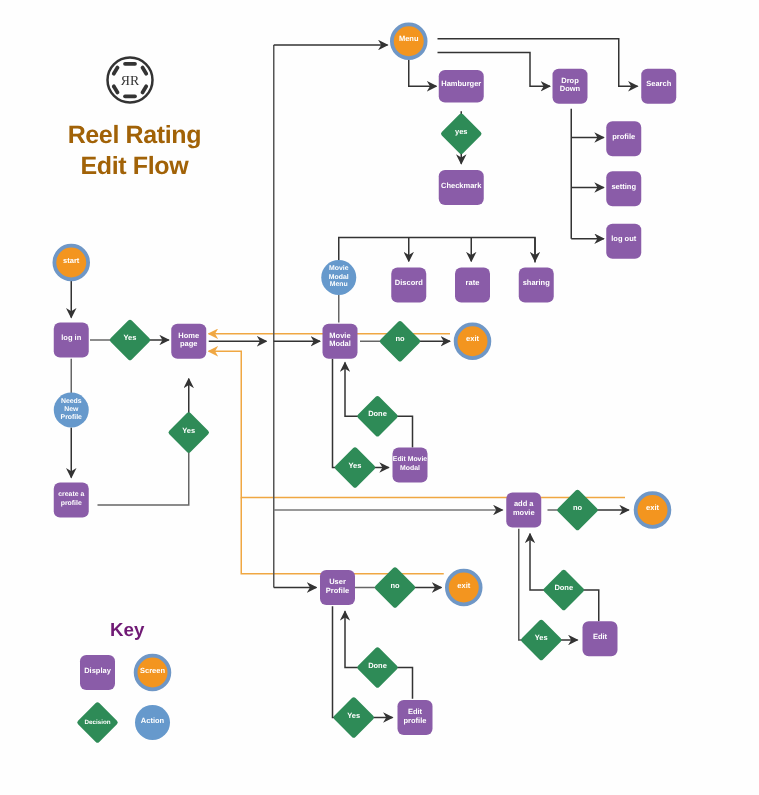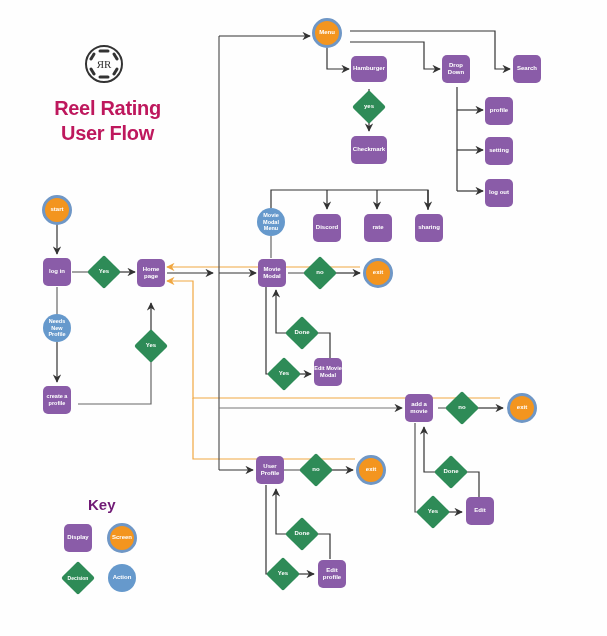--- a/index.html
+++ b/index.html
@@ -8,21 +8,21 @@
   svg#lines { position:absolute; left:0; top:0; }
   .node { position:absolute; display:flex; align-items:center; justify-content:center; text-align:center;
           color:#fff; font-family:"Liberation Sans", sans-serif; font-size:6px; font-weight:bold; line-height:1.25; box-sizing:border-box; }
   .display { background:#8a5ca8; border-radius:5px; width:28px; height:28px; }
   .screen { background:#f3951f; border:3px solid #6f97c6; border-radius:50%; width:30px; height:30px; }
   .action { background:#6699cc; border-radius:50%; width:28px; height:28px; }
   .decision { width:24px; height:24px; }
   .decision .dia { position:absolute; left:0; top:0; width:24px; height:24px; background:#2e8b57; transform:rotate(45deg); border-radius:2px; }
   .decision span { position:relative; z-index:1; }
   .title { position:absolute; left:50px; top:96px; width:115px; text-align:center; font-family:"Liberation Sans", sans-serif;
-           font-weight:bold; font-size:20px; color:#be185d; line-height:1.25; letter-spacing:-0.3px; }
+           font-weight:bold; font-size:20px; color:#a16207; line-height:1.25; letter-spacing:-0.3px; }
   .key-title { position:absolute; left:88px; top:496px; font-family:"Liberation Sans", sans-serif; font-weight:bold; font-size:15px; color:#701a75; }
   .logo { position:absolute; left:84px; top:44px; width:40px; height:40px; }
 </style>
 </head>
 <body>
 
 <div id="canvas">
 
   <svg id="lines" width="607" height="636">
     <defs>
@@ -111,21 +111,21 @@
       <path d="M30,10 L33,15"></path>
       <path d="M33,25 L30,30"></path>
       <path d="M16,33 L24,33"></path>
       <path d="M10,30 L7,25"></path>
       <path d="M7,15 L10,10"></path>
     </g>
     <text x="20" y="24" text-anchor="middle" font-family="Liberation Serif, serif" font-size="11" fill="#333">ЯR</text>
   </svg>
   <div class="title">
     <div>Reel Rating</div>
-    <div>User Flow</div>
+    <div>Edit Flow</div>
   </div>
 
   <div class="node screen" style="left:42px;top:195px;">
       <span>start</span>
     </div>
   <div class="node display" style="left:43px;top:258px;">
       <span>log in</span>
     </div>
   <div class="node decision" style="left:92px;top:260px;">
       <div class="dia"></div>

